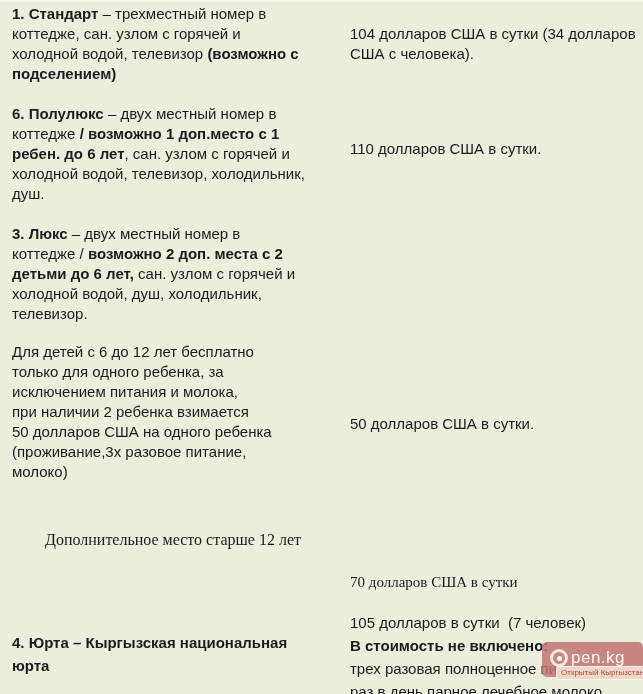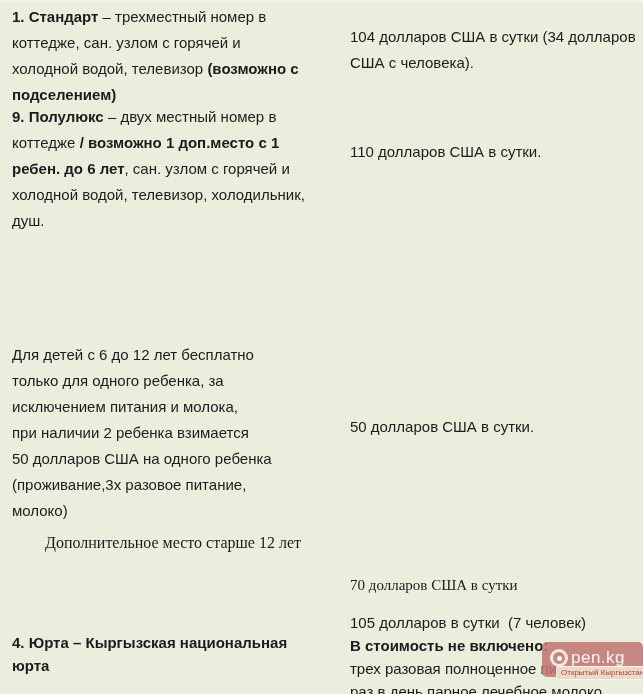--- a/index.html
+++ b/index.html
@@ -9,21 +9,21 @@
     background:#ebeedd;
     overflow:hidden;
     font-family:"Liberation Sans", sans-serif;
     color:#1c1c1c;
   }
   .top-band { position:absolute; top:0; left:0; right:0; height:2px; background:#f3f5e9; }
   .block {
     position:absolute;
     white-space:pre-line;
     font-size:15px;
-    line-height:26px;
+    line-height:20px;
   }
   .block b { font-weight:700; }
   .left-col  { left:12px;  width:318px; }
   .right-col { left:350px; width:305px; }
   .serif { font-family:"Liberation Serif", serif; font-size:16px;margin-left:33px; }
   .serif-sm { font-family:"Liberation Serif", serif; font-size:15px; }
   .lh23 { line-height:23px; }
 
   
   .watermark {
@@ -76,27 +76,32 @@
 <div class="page">
   <div class="top-band"></div>
 
   <div class="block left-col" style="top:4px"><b>1. Стандарт</b><span> – трехместный номер в
 коттедже, сан. узлом с горячей и
 холодной водой, телевизор </span><b>(возможно с
 подселением)</b></div>
   <div class="block right-col" style="top:24px"><span>104 долларов США в сутки (34 долларов
 США с человека).</span></div>
 
-  <div class="block left-col" style="top:104px"><b>9. Полулюкс</b><span> – двух местный номер в
+  <div class="block left-col" style="top:104px"><b>6. Полулюкс</b><span> – двух местный номер в
 коттедже </span><b>/ возможно 1 доп.место с 1
 ребен. до 6 лет</b><span>, сан. узлом с горячей и
 холодной водой, телевизор, холодильник,
 душ.</span></div>
   <div class="block right-col" style="top:139px"><span>110 долларов США в сутки.</span></div>
 
+  <div class="block left-col" style="top:224px"><b>3. Люкс</b><span> – двух местный номер в
+коттедже / </span><b>возможно 2 доп. места с 2
+детьми до 6 лет,</b><span> сан. узлом с горячей и
+холодной водой, душ, холодильник,
+телевизор.</span></div>
 
   <div class="block left-col" style="top:342px"><span>Для детей с 6 до 12 лет бесплатно
 только для одного ребенка, за
 исключением питания и молока,
 при наличии 2 ребенка взимается
 50 долларов США на одного ребенка
 (проживание,3х разовое питание,
 молоко)</span></div>
   <div class="block right-col" style="top:414px"><span>50 долларов США в сутки.</span></div>
 

